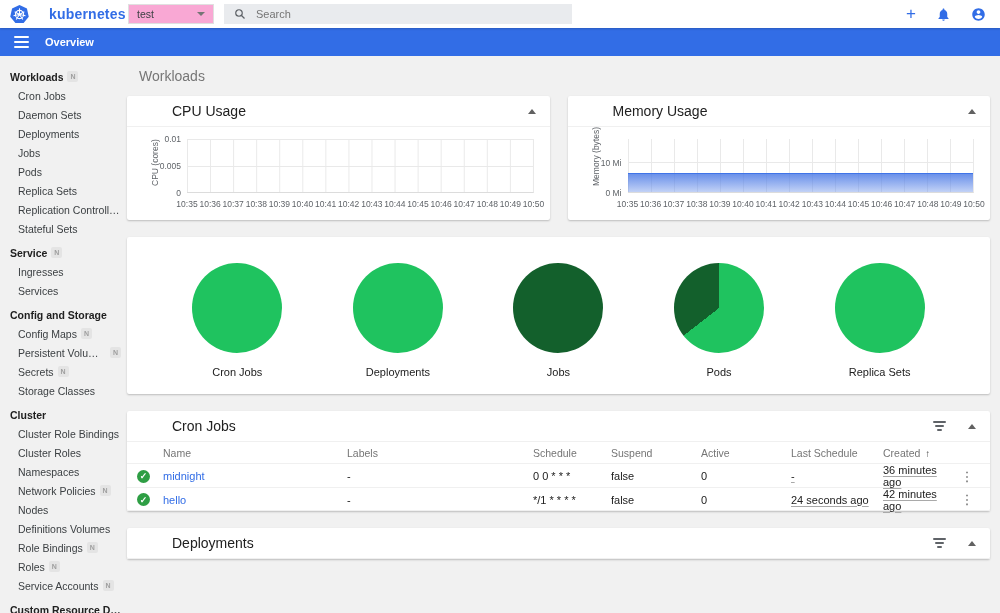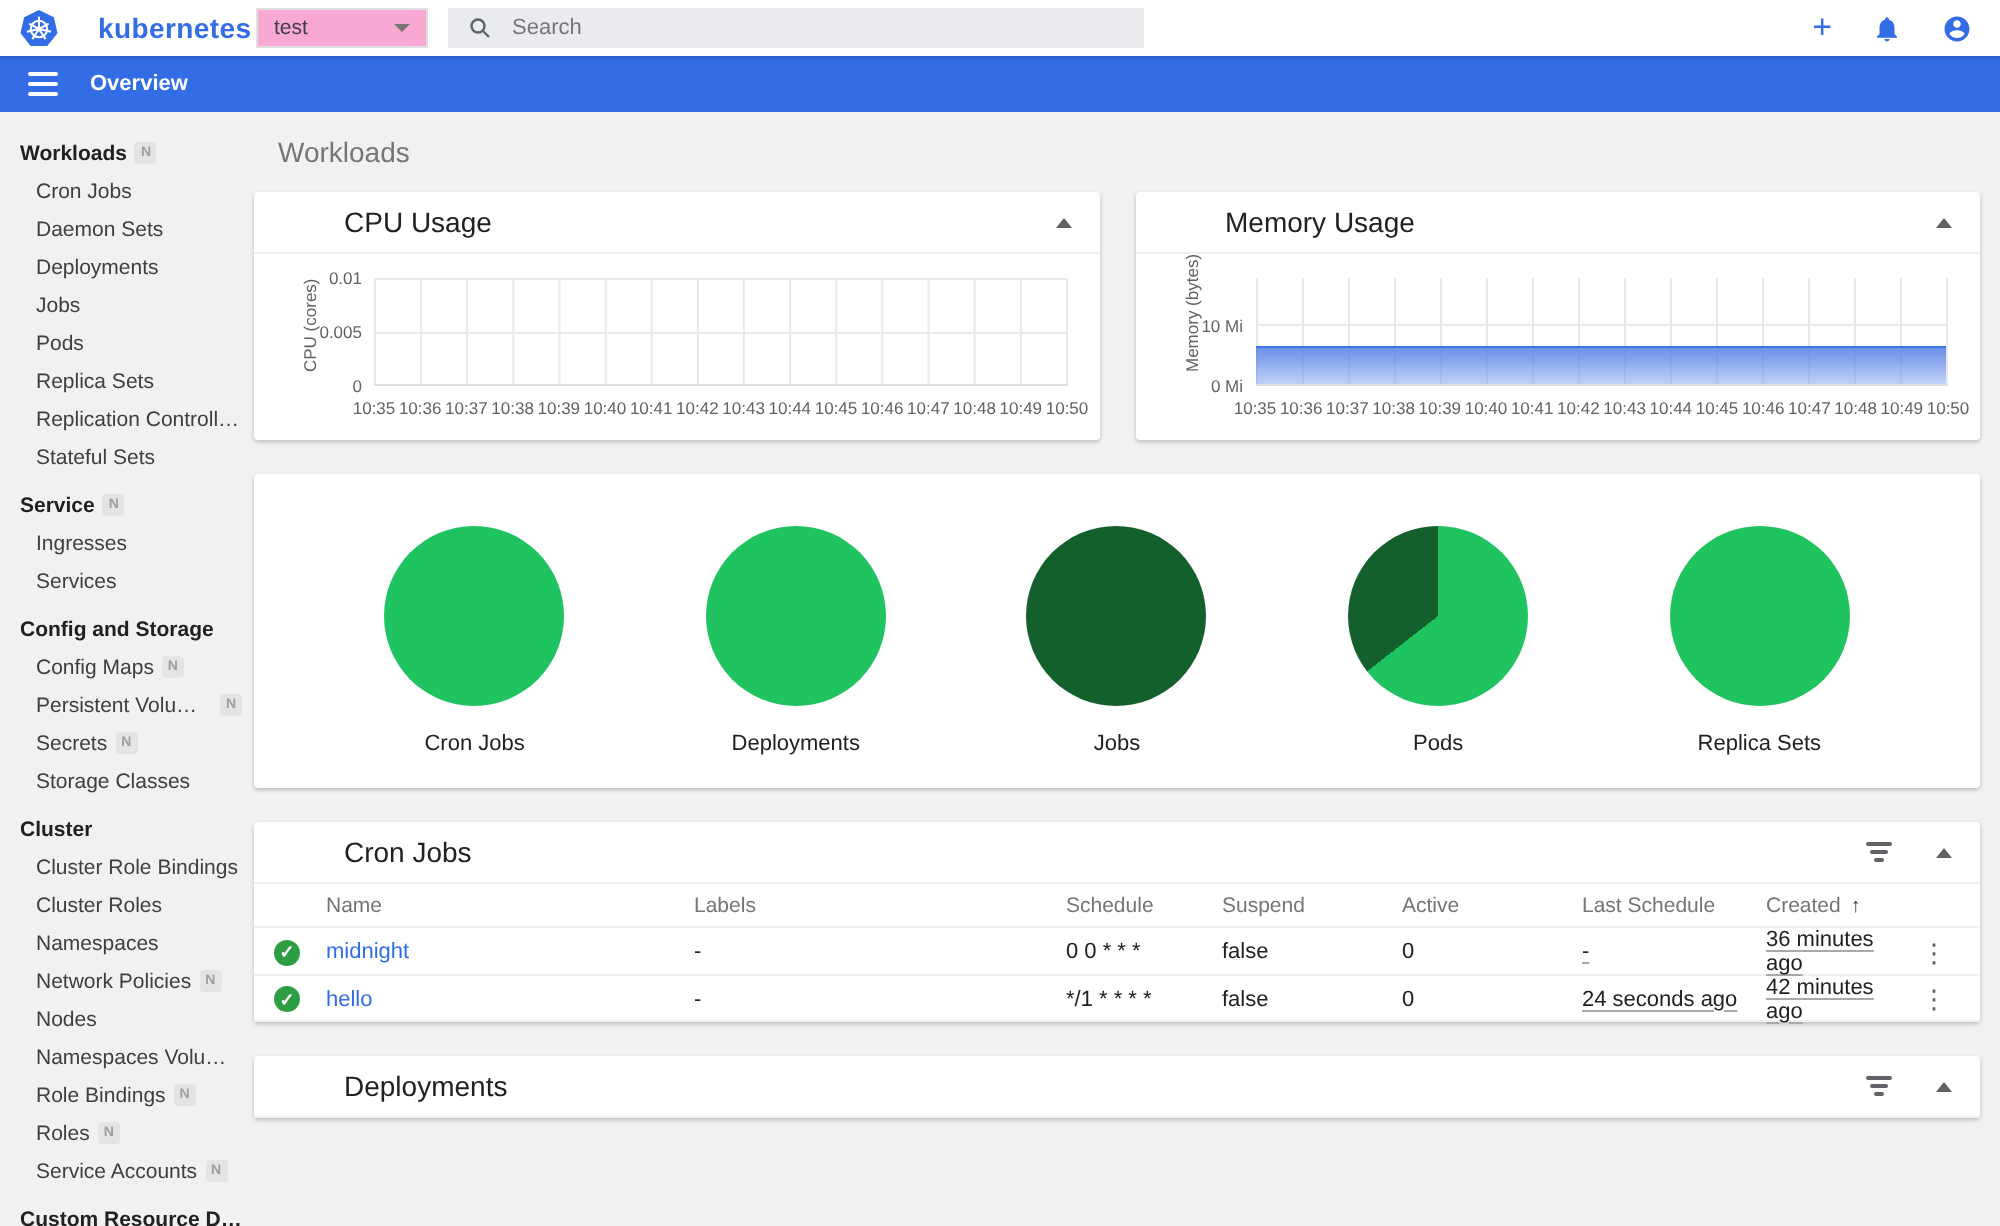--- a/index.html
+++ b/index.html
@@ -263,21 +263,21 @@
         <span class="side-label">Network Policies</span>
         <span class="side-badge">N</span>
       </div>
 
       <div class="side-entry t-item">
         <span class="side-label">Nodes</span>
 
       </div>
 
       <div class="side-entry t-item">
-        <span class="side-label">Namespaces Volumes</span>
+        <span class="side-label">Definitions Volumes</span>
 
       </div>
 
       <div class="side-entry t-item">
         <span class="side-label">Role Bindings</span>
         <span class="side-badge">N</span>
       </div>
 
       <div class="side-entry t-item">
         <span class="side-label">Roles</span>

